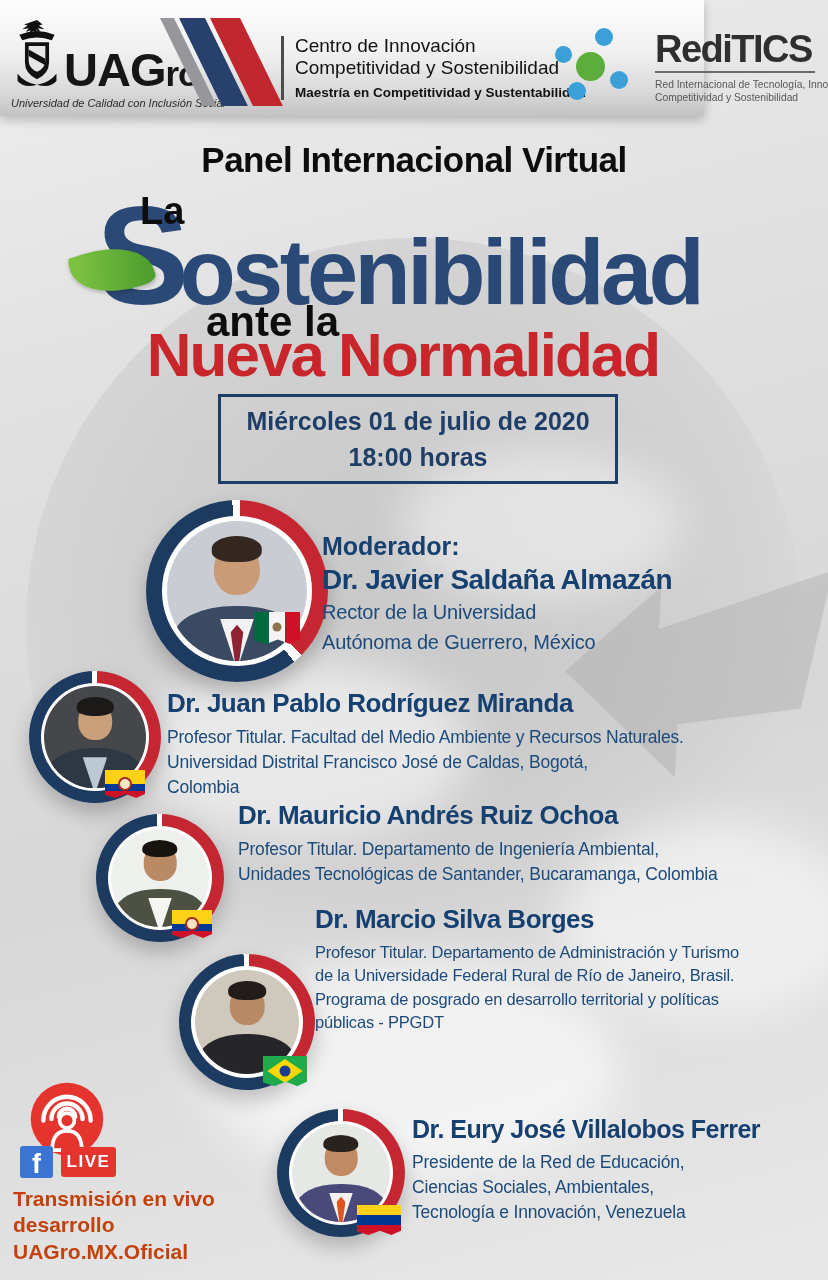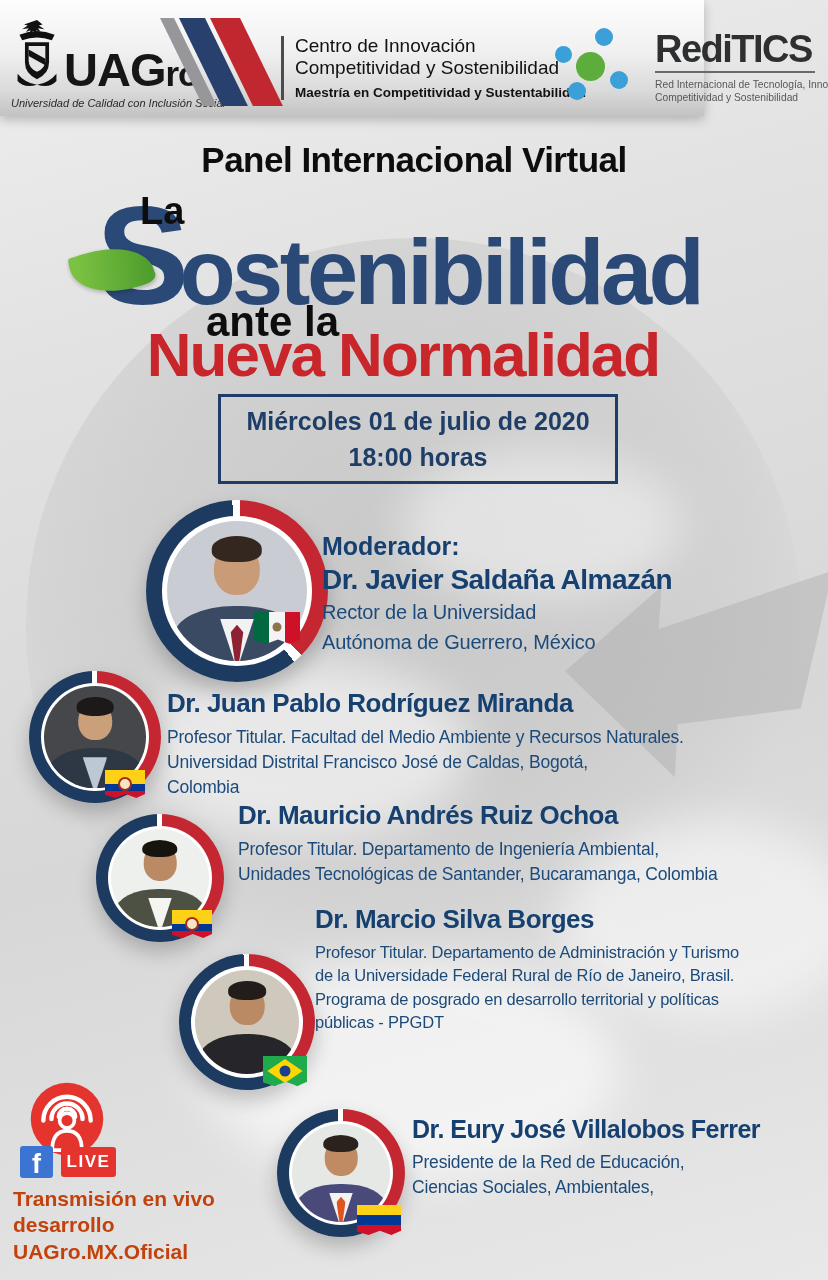--- a/index.html
+++ b/index.html
@@ -282,20 +282,21 @@
           <div class="tie"></div>
       </div>
     </div>
   </div>
   <div class="flag flag-ve" style="left:80px;top:96px;width:44px;height:30px;"></div>
 </div>
 <div class="p4-text">
   <div class="person-name p-name-gap">Dr. Eury José Villalobos Ferrer</div>
   <div class="bio-line">Presidente de la Red de Educación,</div>
   <div class="bio-line">Ciencias Sociales, Ambientales,</div>
+  <div class="bio-line">Tecnología e Innovación, Venezuela</div>
 </div>
 
 <span class="live-icon">
   <svg width="74" height="74" viewBox="0 0 100 100">
     <circle cx="50" cy="50" r="49" fill="#e5332d"></circle>
     <g stroke="#ffffff" stroke-width="6" fill="none" stroke-linecap="round">
       <path d="M18 52 a 32 32 0 0 1 64 0"></path>
       <path d="M29 50 a 21 21 0 0 1 42 0"></path>
       <path d="M39 47 a 11 11 0 0 1 22 0"></path>
     </g>

